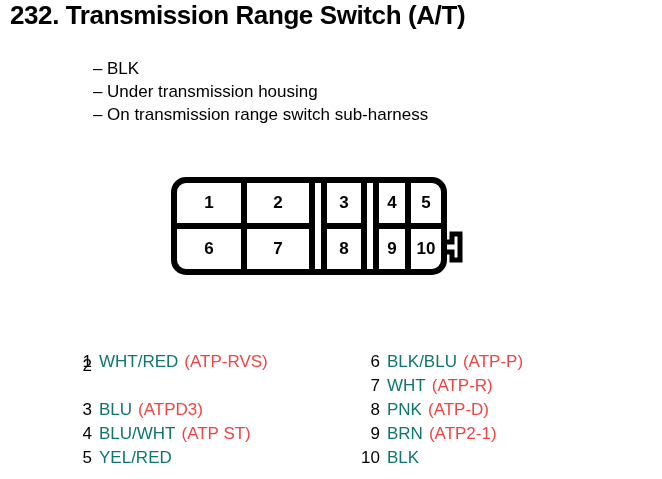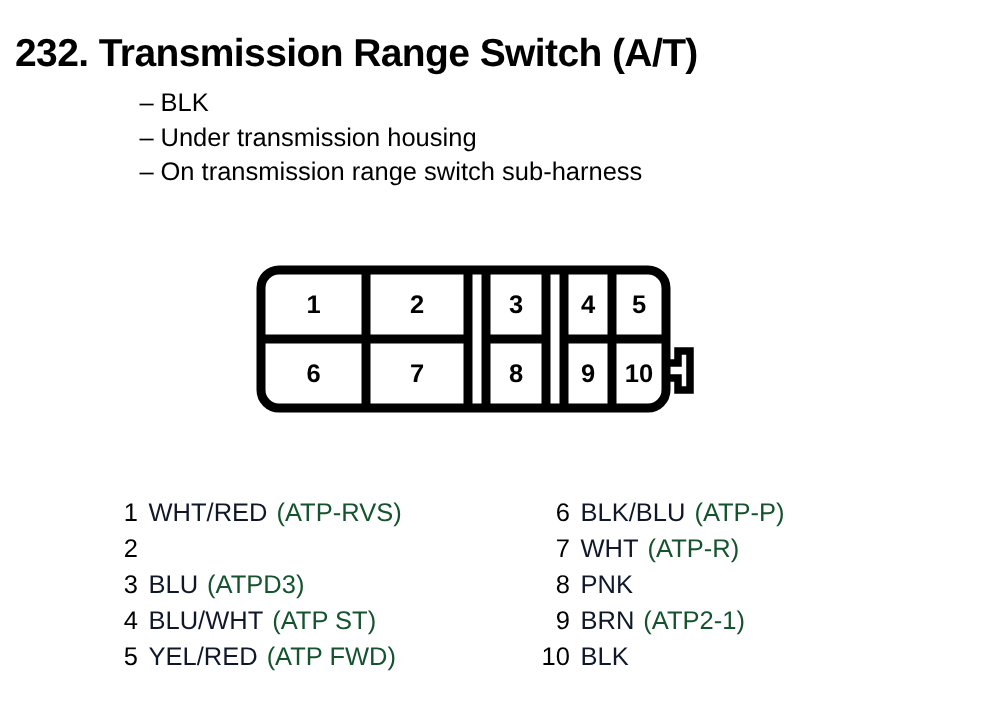--- a/index.html
+++ b/index.html
@@ -15,21 +15,21 @@
     overflow: hidden;
     font-family: "Liberation Sans", sans-serif;
     color: #000000;
     -webkit-font-smoothing: antialiased;
   }
 
   
   #page-title {
     position: absolute;
     left: 10px;
-    top: 20px;
+    top: 0;
     font-size: 26px;
     font-weight: bold;
     letter-spacing: -0.4px;
     white-space: nowrap;
     line-height: 30px;
   }
 
   
   #subtitle-list {
     position: absolute;
@@ -90,24 +90,25 @@
     line-height: 24px;
     font-size: 17px;
     white-space: nowrap;
   }
   .pin-no {
     flex: 0 0 24px;
     text-align: right;
     padding-right: 7px;
   }
   .wire-color {
-    color: #0f172a;
+    color: #0f766e;
+    margin-top: 20px;
   }
   .circuit-id {
-    color: #14532d;
+    color: #ef4444;
     padding-left: 6px;
   }
 </style>
 </head>
 <body>
 
 <div id="page-title">232.  Transmission Range Switch (A/T)</div>
 
 <div id="subtitle-list">
 
@@ -186,21 +187,20 @@
 
     <div class="legend-row">
       <span class="pin-no">4</span>
       <span class="wire-color">BLU/WHT</span>
       <span class="circuit-id">(ATP ST)</span>
     </div>
 
     <div class="legend-row">
       <span class="pin-no">5</span>
       <span class="wire-color">YEL/RED</span>
-      <span class="circuit-id">(ATP FWD)</span>
     </div>
 
   </div>
 
   <div class="legend-col" id="legend-col-right">
 
     <div class="legend-row">
       <span class="pin-no">6</span>
       <span class="wire-color">BLK/BLU</span>
       <span class="circuit-id">(ATP-P)</span>
@@ -208,20 +208,21 @@
 
     <div class="legend-row">
       <span class="pin-no">7</span>
       <span class="wire-color">WHT</span>
       <span class="circuit-id">(ATP-R)</span>
     </div>
 
     <div class="legend-row">
       <span class="pin-no">8</span>
       <span class="wire-color">PNK</span>
+      <span class="circuit-id">(ATP-D)</span>
     </div>
 
     <div class="legend-row">
       <span class="pin-no">9</span>
       <span class="wire-color">BRN</span>
       <span class="circuit-id">(ATP2-1)</span>
     </div>
 
     <div class="legend-row">
       <span class="pin-no">10</span>

